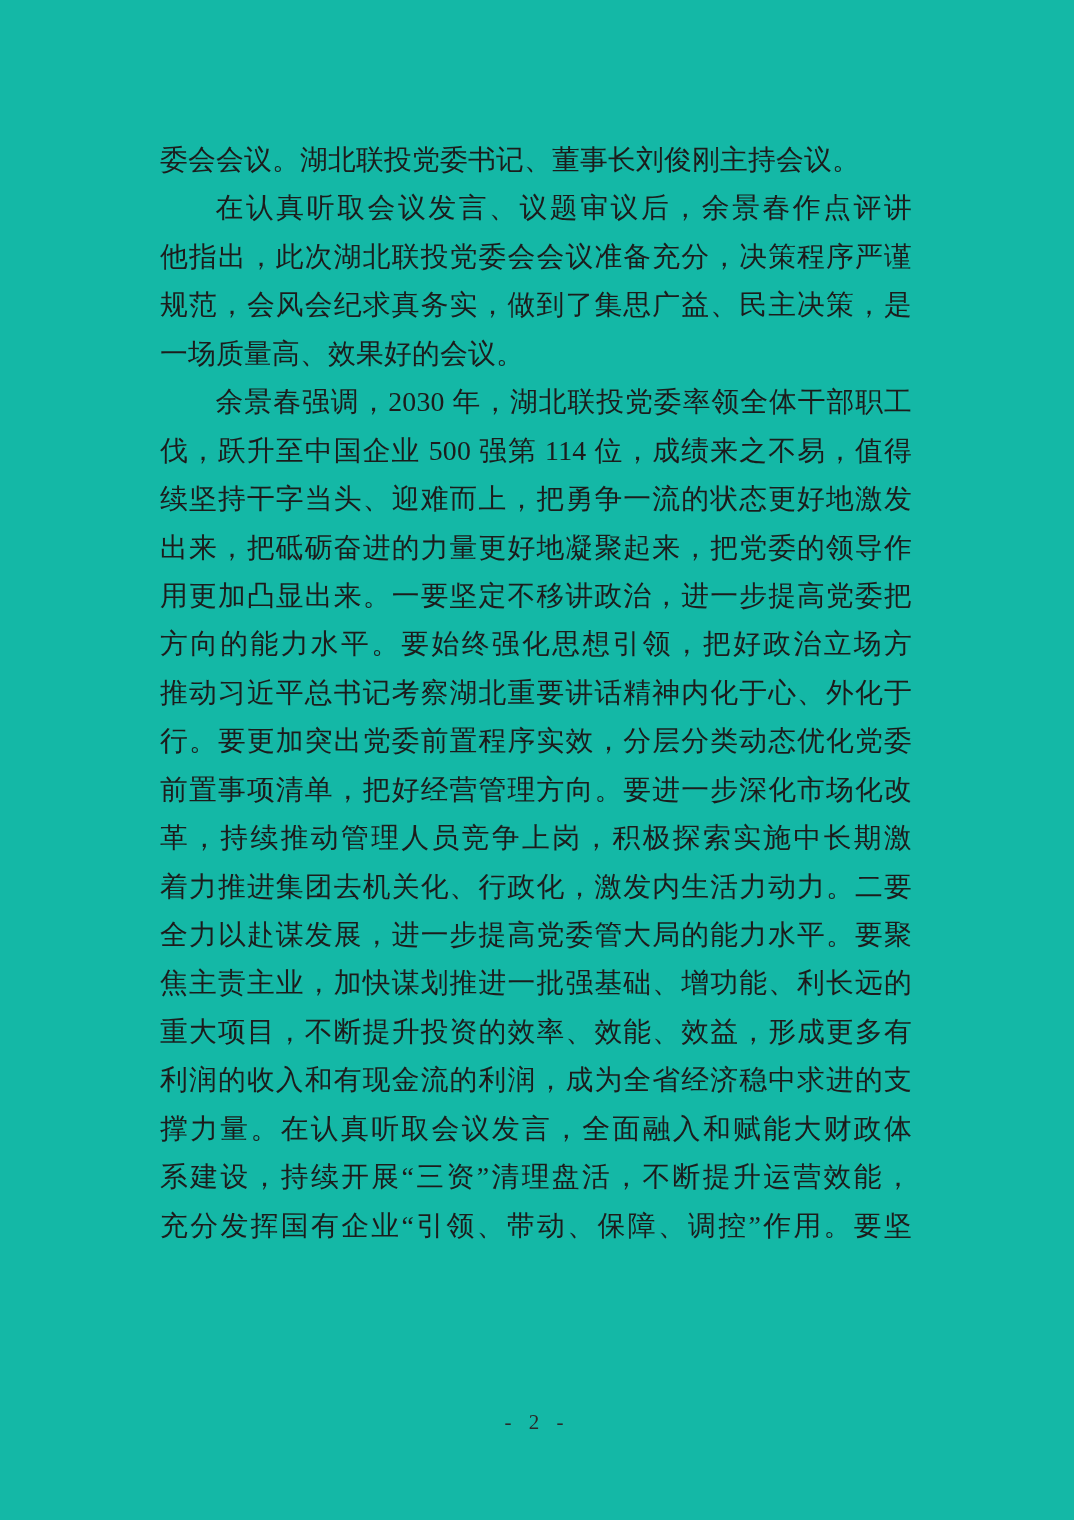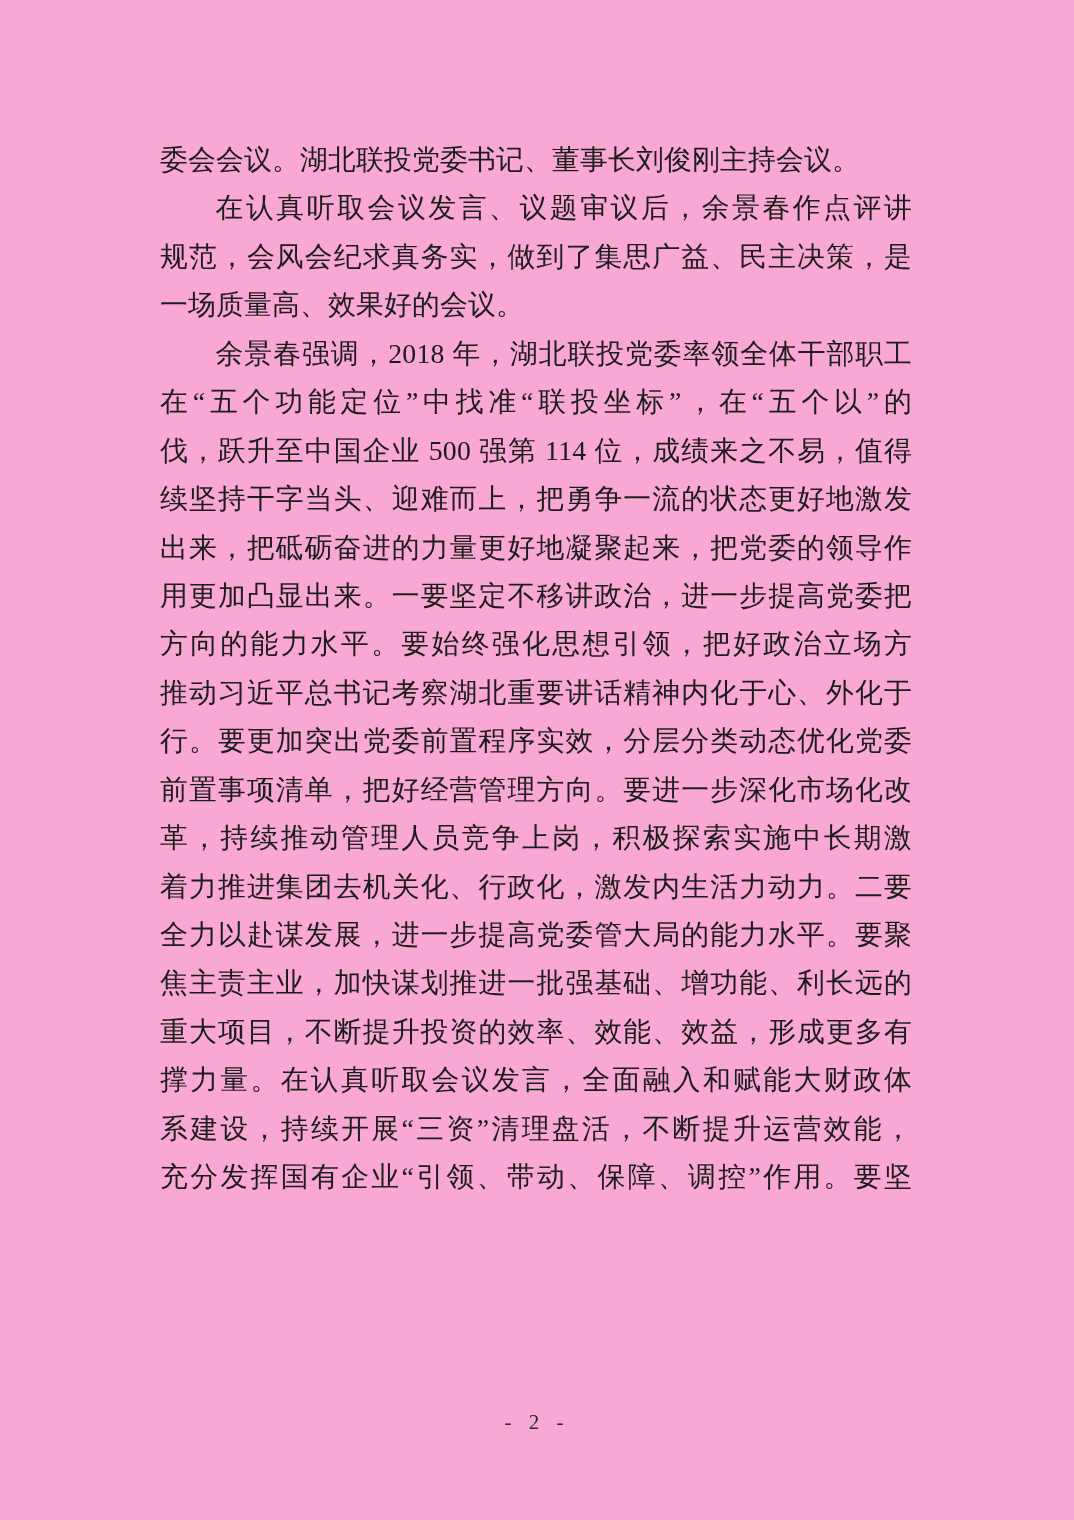--- a/index.html
+++ b/index.html
@@ -4,21 +4,21 @@
 <style>
   html, body {
     margin: 0;
     padding: 0;
     background: #ffffff;
   }
   .page {
     position: relative;
     width: 1074px;
     height: 1520px;
-    background: #f9a8d4;
+    background: #14b8a6;
     overflow: hidden;
     font-family: "Liberation Serif", "DejaVu Serif", serif;
     color: #1c1c1c;
   }
   .content {
     position: absolute;
     left: 160px;
     top: 136px;
     width: 752px;
   }
@@ -51,35 +51,36 @@
   }
 </style>
 </head>
 <body>
 
 <div class="page">
   <div class="content">
 
   <div class="line">委会会议。湖北联投党委书记、董事长刘俊刚主持会议。</div>
       <div class="line indent">在认真听取会议发言、议题审议后，余景春作点评讲话。</div>
+      <div class="line fill">他指出，此次湖北联投党委会会议准备充分，决策程序严谨</div>
       <div class="line fill">规范，会风会纪求真务实，做到了集思广益、民主决策，是</div>
       <div class="line">一场质量高、效果好的会议。</div>
-      <div class="line indent fill">余景春强调，2018 年，湖北联投党委率领全体干部职工</div>
-      <div class="line fill">在“五个功能定位”中找准“联投坐标”，在“五个以”的</div>
+      <div class="line indent fill">余景春强调，2030 年，湖北联投党委率领全体干部职工</div>
       <div class="line fill">伐，跃升至中国企业 500 强第 114 位，成绩来之不易，值得</div>
       <div class="line fill">续坚持干字当头、迎难而上，把勇争一流的状态更好地激发</div>
       <div class="line fill">出来，把砥砺奋进的力量更好地凝聚起来，把党委的领导作</div>
       <div class="line fill">用更加凸显出来。一要坚定不移讲政治，进一步提高党委把</div>
       <div class="line fill">方向的能力水平。要始终强化思想引领，把好政治立场方向，</div>
       <div class="line fill">推动习近平总书记考察湖北重要讲话精神内化于心、外化于</div>
       <div class="line fill">行。要更加突出党委前置程序实效，分层分类动态优化党委</div>
       <div class="line fill">前置事项清单，把好经营管理方向。要进一步深化市场化改</div>
       <div class="line fill">革，持续推动管理人员竞争上岗，积极探索实施中长期激励，</div>
       <div class="line fill">着力推进集团去机关化、行政化，激发内生活力动力。二要</div>
       <div class="line fill">全力以赴谋发展，进一步提高党委管大局的能力水平。要聚</div>
       <div class="line fill">焦主责主业，加快谋划推进一批强基础、增功能、利长远的</div>
       <div class="line fill">重大项目，不断提升投资的效率、效能、效益，形成更多有</div>
+      <div class="line fill">利润的收入和有现金流的利润，成为全省经济稳中求进的支</div>
       <div class="line fill">撑力量。在认真听取会议发言，全面融入和赋能大财政体</div>
       <div class="line fill">系建设，持续开展“三资”清理盘活，不断提升运营效能，</div>
       <div class="line fill">充分发挥国有企业“引领、带动、保障、调控”作用。要坚</div>
     </div>
   <div class="footer">- 2 -</div>
 </div>
 
 </body></html>

